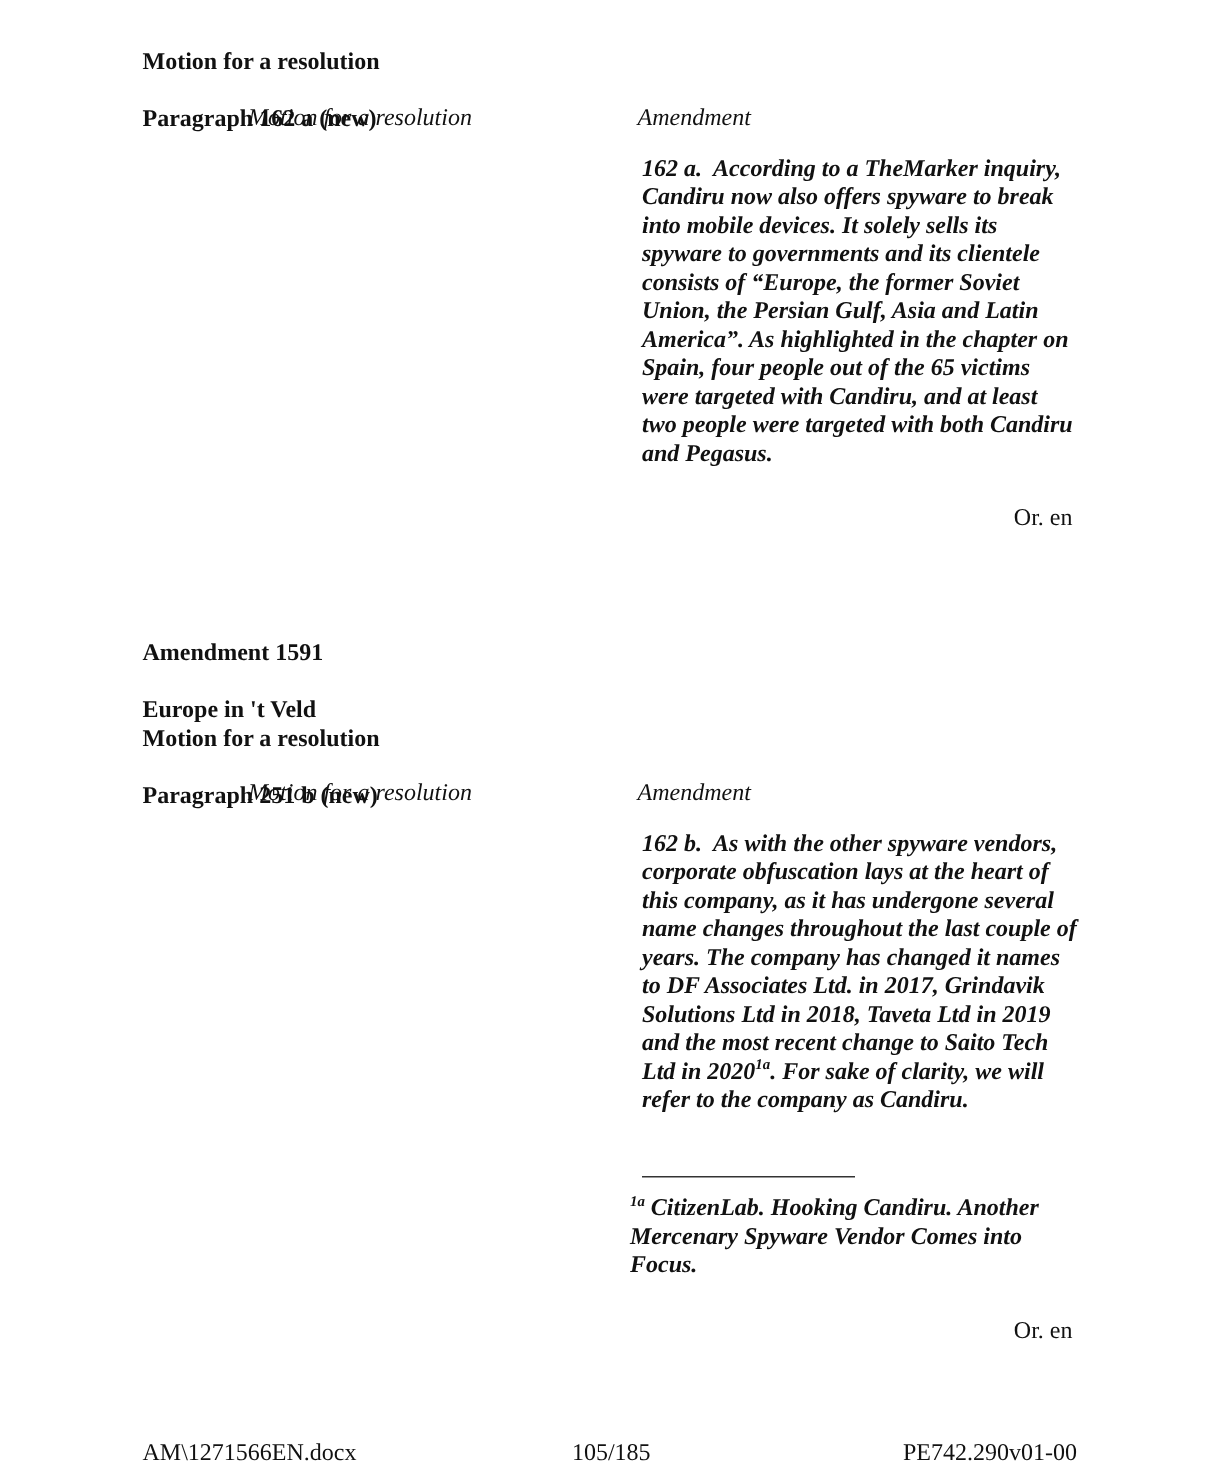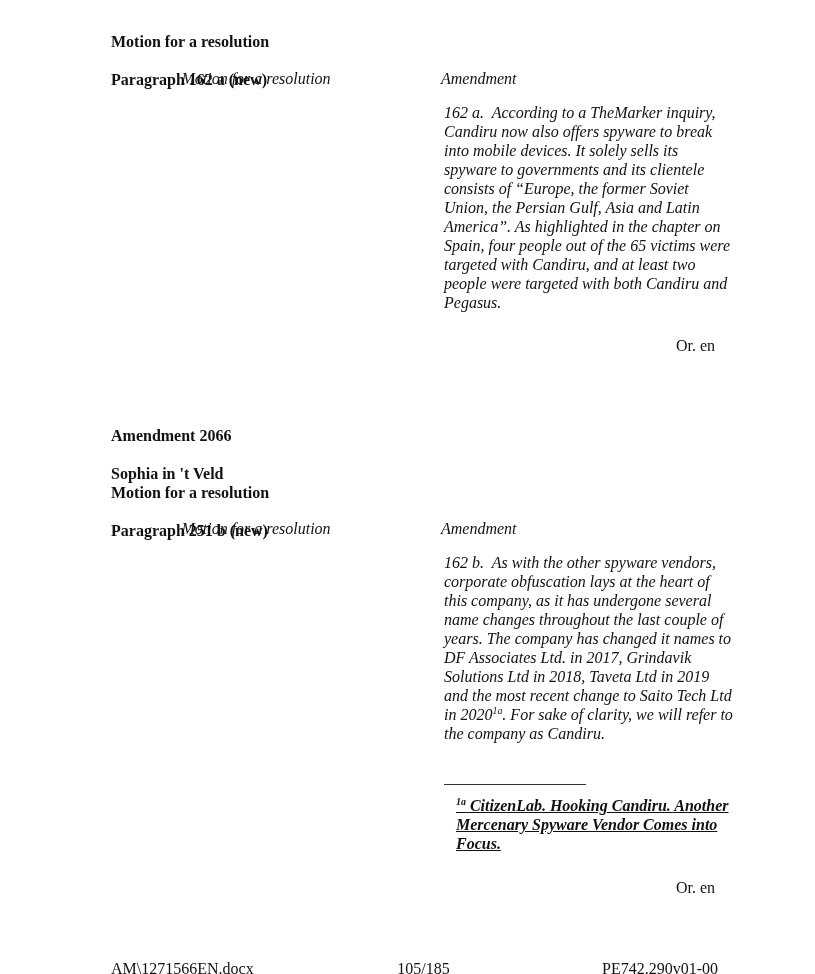--- a/index.html
+++ b/index.html
@@ -10,21 +10,21 @@
   body {
     width: 815px;
     height: 974px;
     overflow: hidden;
     position: relative;
     font-family: "Liberation Serif", serif;
     color: #111111;
     font-size: 16px;
     line-height: 19px;
   }
-  .abs { position: absolute; margin-left: 16px; }
+  .abs { position: absolute; }
 
   .heading-block {
     left: 95px;
     font-weight: bold;
     white-space: pre-line;
   }
   .col-header-left {
     left: 95px;
     width: 290px;
     text-align: center;
@@ -32,21 +32,21 @@
   }
   .col-header-right {
     left: 425px;
     width: 290px;
     text-align: left;
     font-style: italic;
   }
   .amendment-body {
     left: 428px;
     width: 290px;
-    font-weight: normal;
+    font-weight: bold;
     font-style: italic;
     text-align: left;
   }
   .amendment-body p { margin: 0; }
   sup {
     font-size: 0.62em;
     line-height: 0;
     vertical-align: super;
     text-align: right;
   }
@@ -54,25 +54,24 @@
     right: 100px;
     text-align: center;
   }
   .footnote-sep {
     left: 428px;
     width: 142px;
     height: 0;
     border-top: 1.5px solid #333333;
   }
   .footnote {
-    left: 440px;
+    left: 420px;
     width: 290px;
     font-weight: bold;
     font-style: italic;
-    text-decoration: underline;
   }
   .footer-left { left: 95px; top: 959px; }
   .footer-center { left: 0; top: 959px; width: 815px; text-align: center; }
   .footer-right { right: 97px; top: 959px; }
 </style>
 </head>
 <body>
 
 <div class="abs heading-block" style="top:13px;">
   <div>Motion for a resolution</div>
@@ -82,22 +81,22 @@
 <div class="abs col-header-left" style="top:69px;">Motion for a resolution</div>
 <div class="abs col-header-right" style="top:69px;">Amendment</div>
 
 <div class="abs amendment-body" style="top:103px;">
   <p>162 a.&nbsp; According to a TheMarker inquiry, Candiru now also offers spyware to break into mobile devices. It solely sells its spyware to governments and its clientele consists of “Europe, the former Soviet Union, the Persian Gulf, Asia and Latin America”. As highlighted in the chapter on Spain, four people out of the 65 victims were targeted with Candiru, and at least two people were targeted with both Candiru and Pegasus.</p>
 </div>
 
 <div class="abs origin" style="top:336px;">Or. en</div>
 
 <div class="abs heading-block" style="top:407px;">
-  <div>Amendment 2066</div>
-  <div>Sophia in 't Veld</div>
+  <div>Amendment 1591</div>
+  <div>Europe in 't Veld</div>
 </div>
 
 <div class="abs heading-block" style="top:464px;">
   <div>Motion for a resolution</div>
   <div>Paragraph 251 b (new)</div>
 </div>
 
 <div class="abs col-header-left" style="top:519px;">Motion for a resolution</div>
 <div class="abs col-header-right" style="top:519px;">Amendment</div>
 

